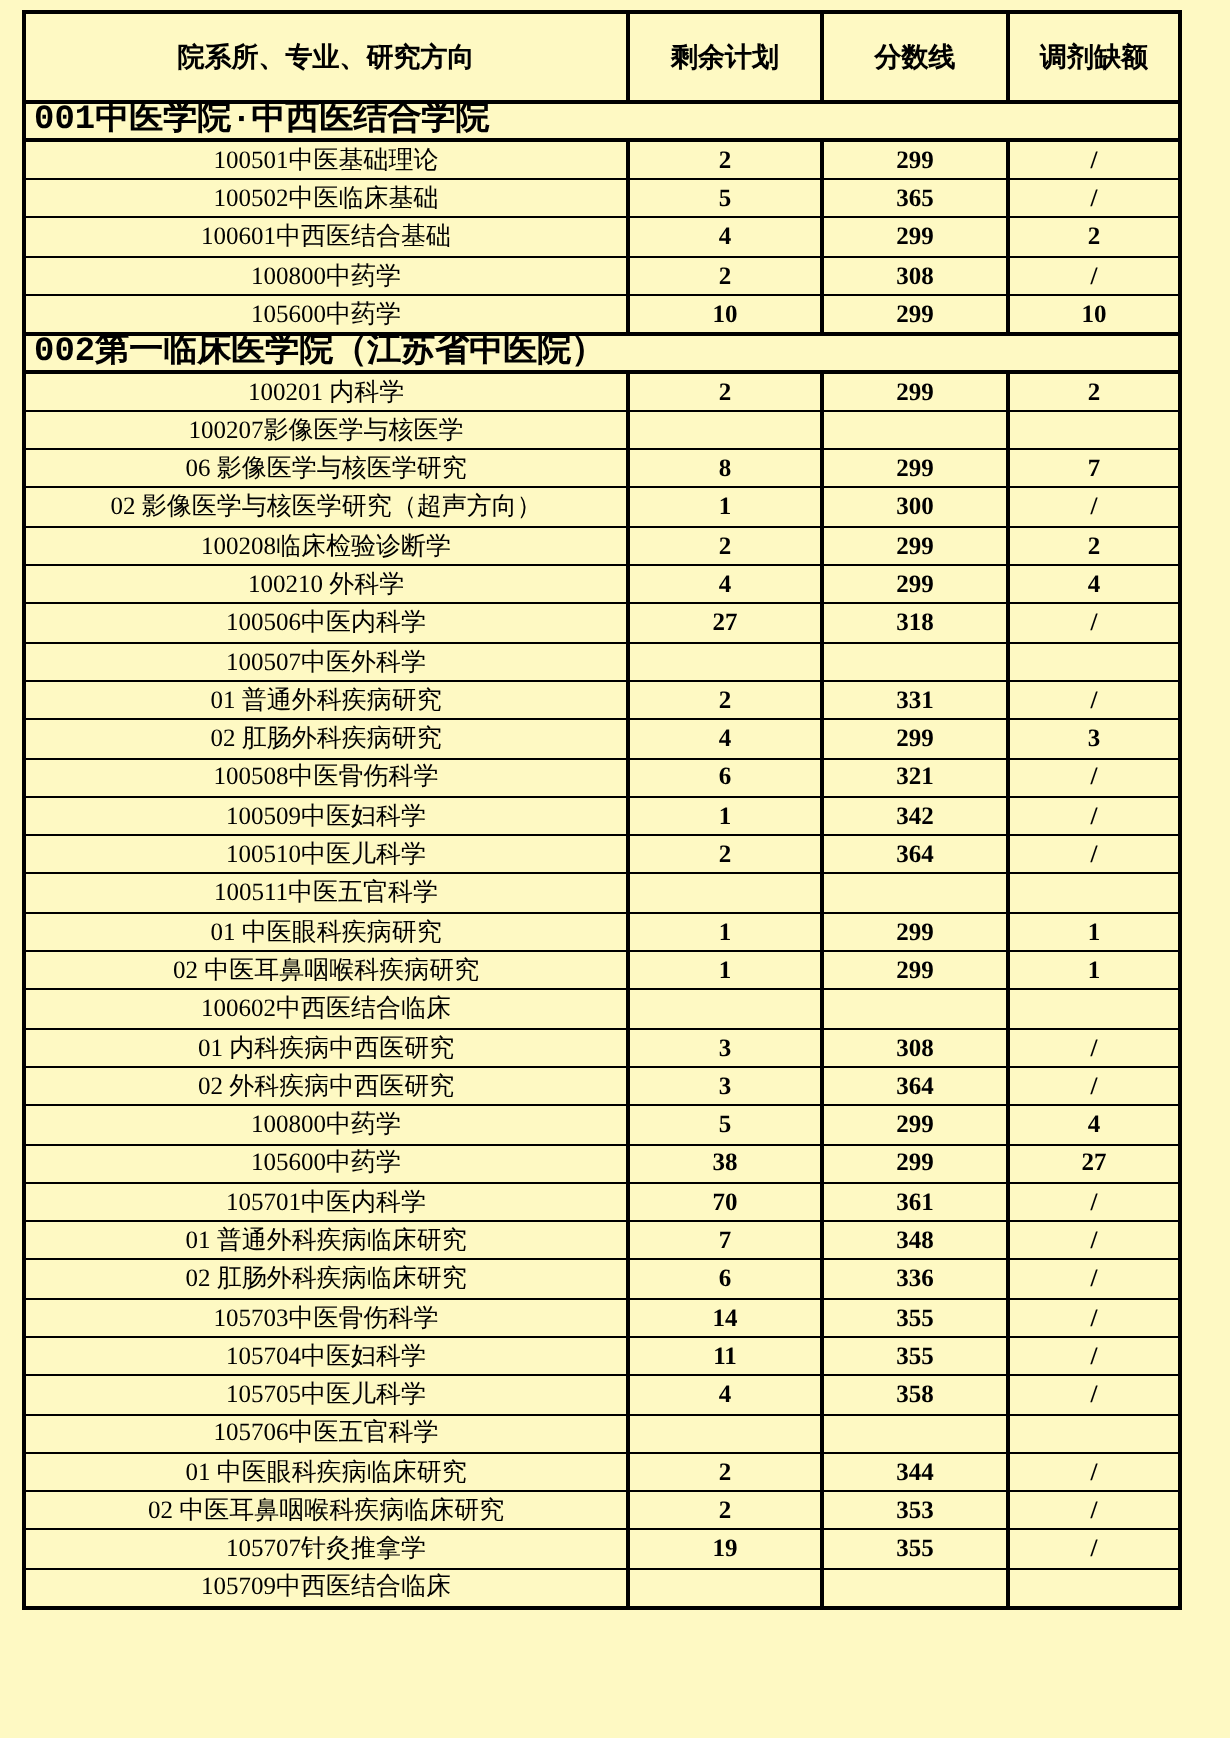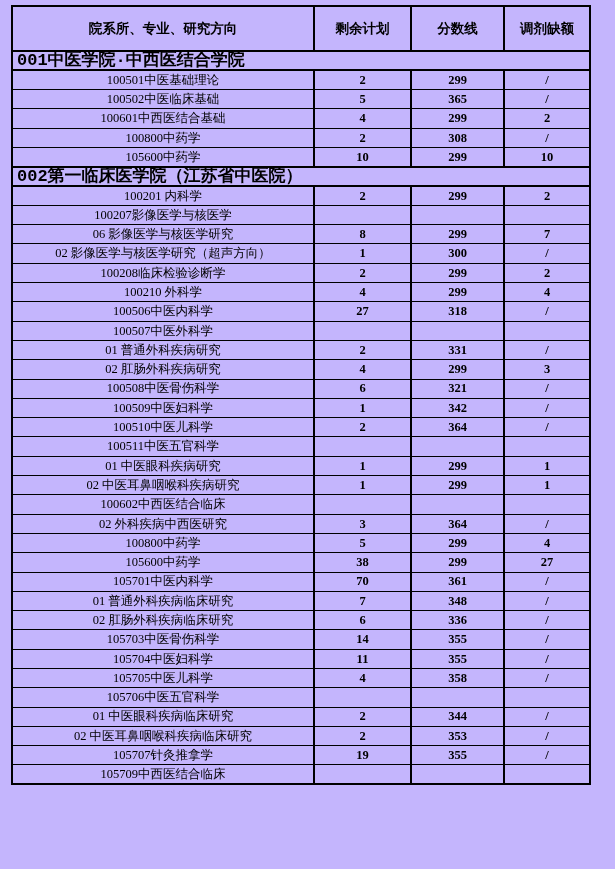--- a/index.html
+++ b/index.html
@@ -4,21 +4,21 @@
 <style>
   html, body {
     margin: 0;
     padding: 0;
     background: #ffffff;
   }
   .page {
     position: relative;
     width: 615px;
     height: 869px;
-    background: #c4b5fd;
+    background: #fef9c3;
     font-family: "Liberation Serif", "DejaVu Serif", serif;
     color: #000000;
     overflow: hidden;
   }
   table.score-table {
     position: absolute;
     left: 11px;
     top: 5px;
     width: 578px;
     border-collapse: collapse;
@@ -220,20 +220,26 @@
           <td class="c-num">299</td>
           <td class="c-num">1</td>
         </tr>
         <tr>
           <td class="c-name">100602中西医结合临床</td>
           <td class="c-num"></td>
           <td class="c-num"></td>
           <td class="c-num"></td>
         </tr>
         <tr>
+          <td class="c-name">01 内科疾病中西医研究</td>
+          <td class="c-num">3</td>
+          <td class="c-num">308</td>
+          <td class="c-num">/</td>
+        </tr>
+        <tr>
           <td class="c-name">02 外科疾病中西医研究</td>
           <td class="c-num">3</td>
           <td class="c-num">364</td>
           <td class="c-num">/</td>
         </tr>
         <tr>
           <td class="c-name">100800中药学</td>
           <td class="c-num">5</td>
           <td class="c-num">299</td>
           <td class="c-num">4</td>

